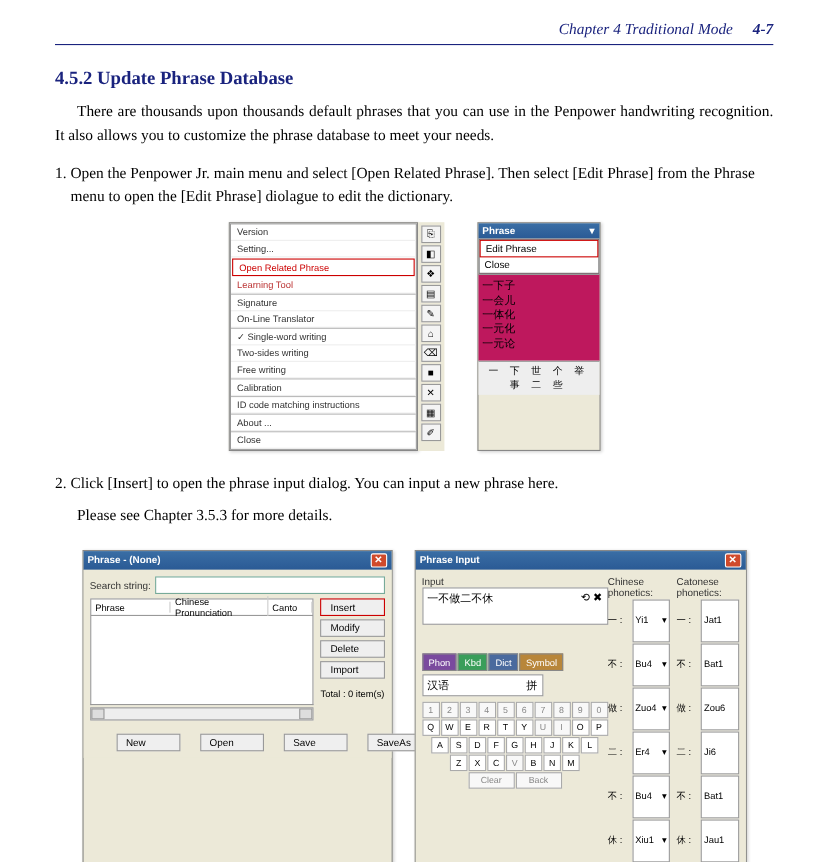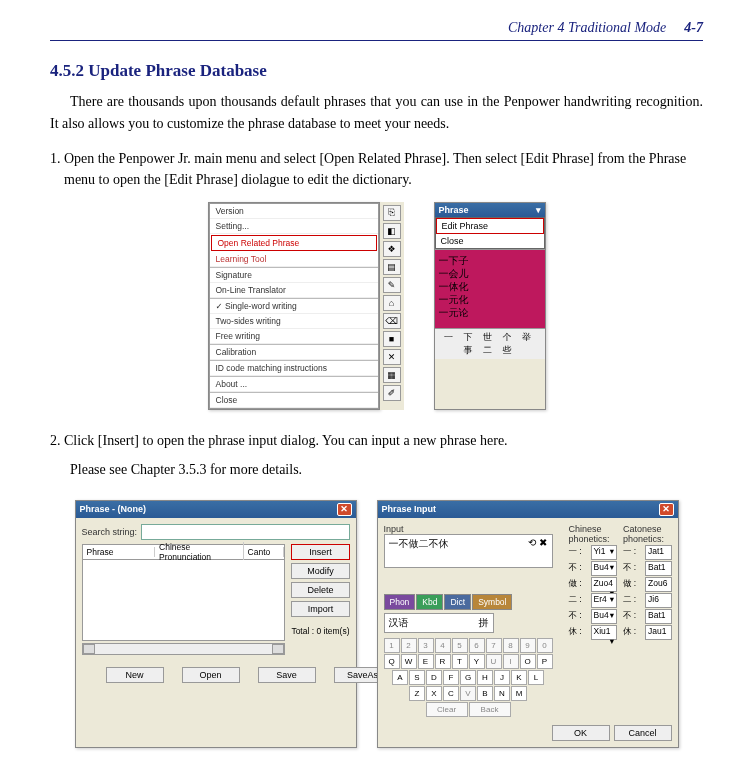--- a/index.html
+++ b/index.html
@@ -152,21 +152,21 @@
   .txtbox{flex:1;border:1px solid #7a9;background:#fff;height:14px;}
   .listhdr{
     background:#fff;border:1px solid #999;display:flex;font-size:8.5px;
     height:14px;align-items:center;
   }
   .listhdr div{border-right:1px solid #ccc;padding:0 4px;}
   .listarea{background:#fff;border:1px solid #999;border-top:none;height:80px;position:relative;}
   .btncol{display:flex;flex-direction:column;gap:3px;margin-left:6px;}
   .wbtn{
     border:1px solid #999;background:#efefef;font-size:9px;padding:2px 8px;
-    text-align:center;min-width:40px;
+    text-align:left;min-width:40px;
   }
   .wbtn.hl{border:1px solid #c00;}
   .btnrow{display:flex;gap:18px;margin-top:6px;margin-left:24px;}
   .total{font-size:8.5px;text-align:right;margin:6px 0 2px 0;}
   .scroll{
     height:10px;border:1px solid #999;background:#eee;position:relative;margin-top:2px;
   }
   .scroll::before,.scroll::after{
     content:"";position:absolute;top:0;width:10px;height:8px;background:#ddd;border:1px solid #999;
   }
@@ -176,21 +176,21 @@
   .dlg2-body{padding:6px;background:#ece9d8;}
   .inputarea{
     background:#fff;border:1px solid #999;height:28px;padding:2px 4px;
     font-size:10px;display:flex;justify-content:space-between;
   }
   .phon-col{flex:1;}
   .phon-row{display:flex;align-items:center;gap:2px;margin:1px 0;}
   .phon-row .ch{width:20px;}
   .phon-row select,.phon-sel{
     border:1px solid #999;background:#fff;font-size:8.5px;height:13px;flex:1;
-    padding:0 2px;
+    padding:12px 2px;
   }
   .tabs{display:flex;gap:1px;margin-top:6px;font-size:8.5px;}
   .tab{padding:2px 5px;border:1px solid #888;background:#ddd;margin-top:20px;}
   .tab.active{background:#7a4a9e;color:#fff;}
   .tab.g{background:#3a9e5a;color:#fff;}
   .tab.b{background:#4a6a9e;color:#fff;}
   .tab.o{background:#b8863a;color:#fff;}
   .pinyin-sel{
     border:1px solid #999;background:#fff;margin-top:3px;padding:2px 4px;
     display:flex;justify-content:space-between;font-size:10px;width:100px;
@@ -326,21 +326,21 @@
         </div>
       </div>
     </div>
 
     <div class="win dlg2">
       <div class="titlebar">
         <span>Phrase Input</span>
         <span class="closebtn">✕</span>
       </div>
       <div class="dlg2-body">
-        <div style="display:flex;gap:16px;">
+        <div style="display:flex;gap:0;">
           <div style="flex:1.3;">
             <div class="lbl">Input</div>
             <div class="inputarea">
               <span>一不做二不休</span>
               <span style="font-size:10px;">⟲ ✖</span>
             </div>
             <div class="tabs">
               <div class="tab active">Phon</div>
               <div class="tab g">Kbd</div>
               <div class="tab b">Dict</div>

